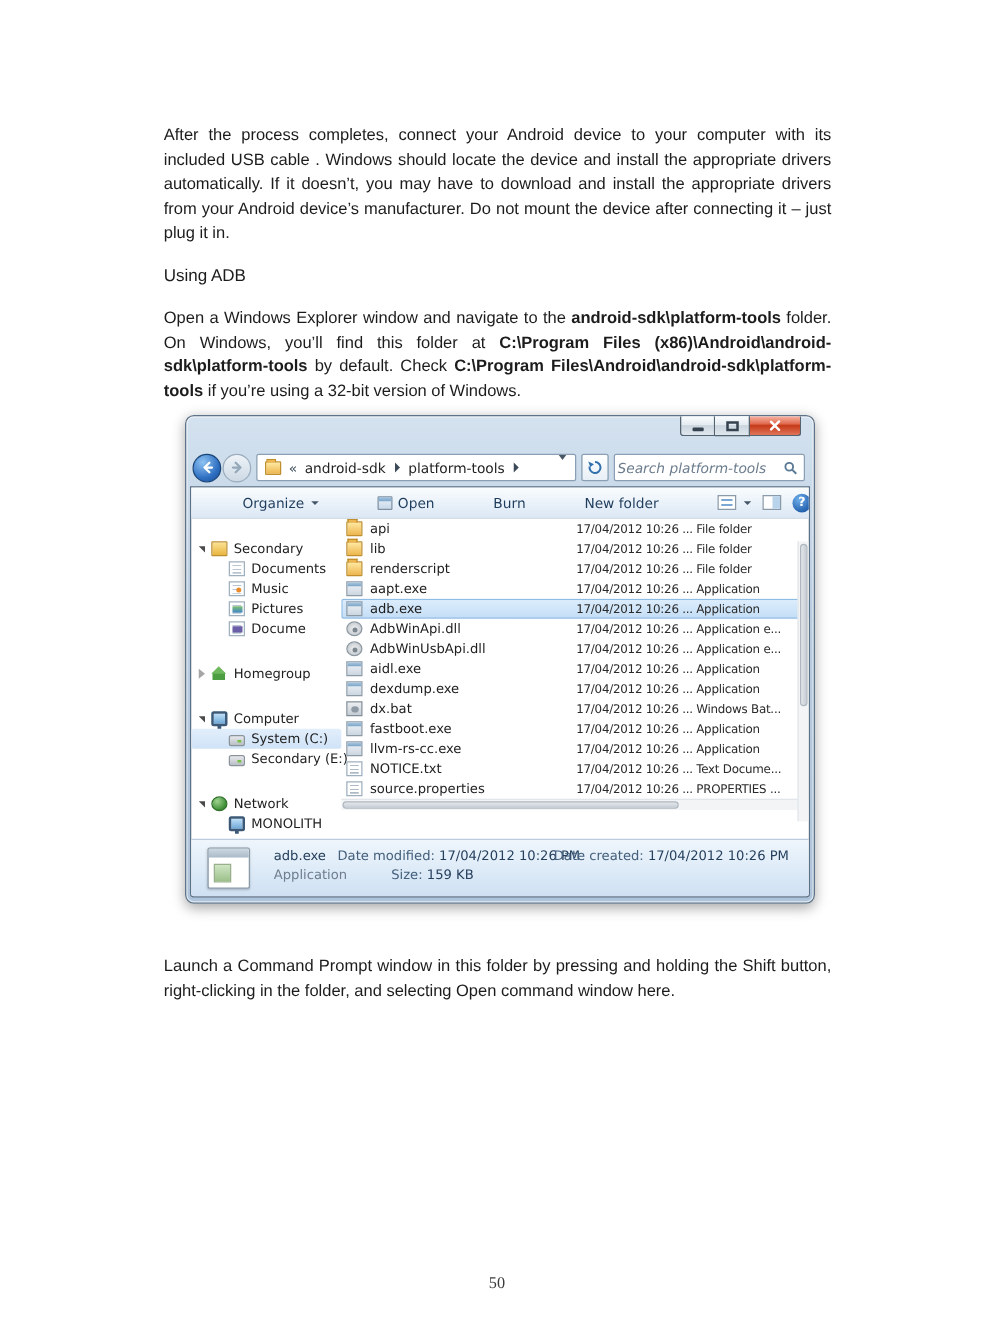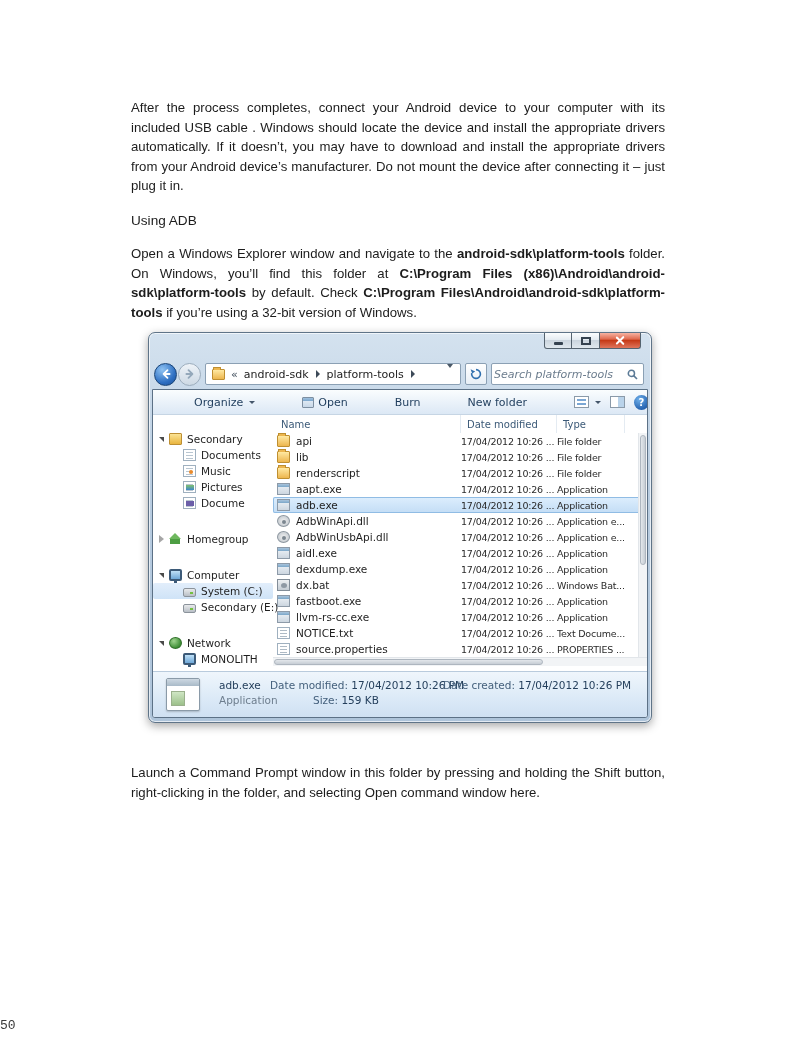--- a/index.html
+++ b/index.html
@@ -8,22 +8,22 @@
           font-family:"Liberation Sans",sans-serif; color:#1c1c1c; overflow:hidden; }
 
   
   .doc-text { position:absolute; left:131px; width:534px; font-size:13.2px;
               line-height:19.6px; text-align:justify; }
   .p1 { top:98px; }
   .h1 { top:211px; font-size:13.6px; text-align:left; }
   .p2 { top:244px; }
   .p3 { top:763px; }
   .bold { font-weight:bold; }
-  .page-num { position:absolute; top:1018px; left:0; width:100%; 
-              font-family:Liberation Mono, monospace; font-size:13px; color:#3a3a3a; }
+  .page-num { position:absolute; top:1018px; left:0; width:100%; text-align:center;
+              font-family:Liberation Serif, serif; font-size:13px; color:#3a3a3a; }
 
   
   .win { position:absolute; left:148px; top:332px; width:504px; height:391px;
          border-radius:7px; border:1px solid #5f7488;
          background:linear-gradient(#d4e2ef, #b9cde1 40%, #aec4da);
          box-shadow:0 3px 10px rgba(0,0,0,.35), inset 0 0 0 1px rgba(255,255,255,.65);
          display:flex; flex-direction:column; font-family:"DejaVu Sans",sans-serif; }
   .titlebar { height:26px; position:relative; flex:none; }
   .caption-btns { position:absolute; top:0; right:10px; display:flex; }
   .cap { width:28px; height:16px; border:1px solid #55636f; border-top:none;
@@ -325,25 +325,20 @@
               <span class="si si-net"></span>
               <span>Network</span>
             </div>
           <div class="side-item child">
               <span class="si si-monitor"></span>
               <span>MONOLITH</span>
             </div>
         </div>
 
         <div class="list">
-          <div class="list-header">
-            <span class="hcol name">Name</span>
-            <span class="hcol date">Date modified</span>
-            <span class="hcol type">Type</span>
-          </div>
           <div class="rows">
               <div class="file-row">
                 <span class="fic folder"></span>
                 <span class="fname">api</span>
                 <span class="fdate">17/04/2012 10:26 ...</span>
                 <span class="ftype">File folder</span>
               </div>
               <div class="file-row">
                 <span class="fic folder"></span>
                 <span class="fname">lib</span>

